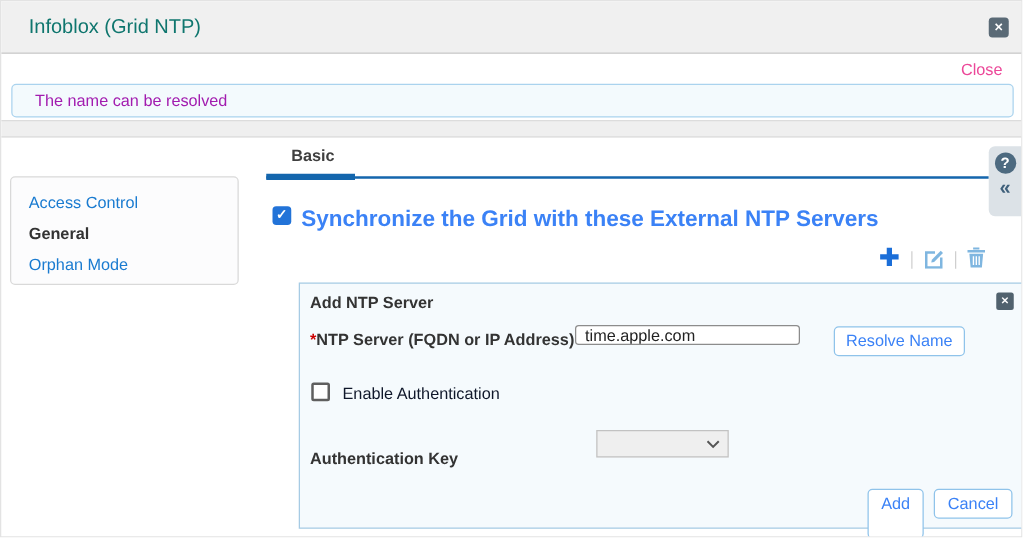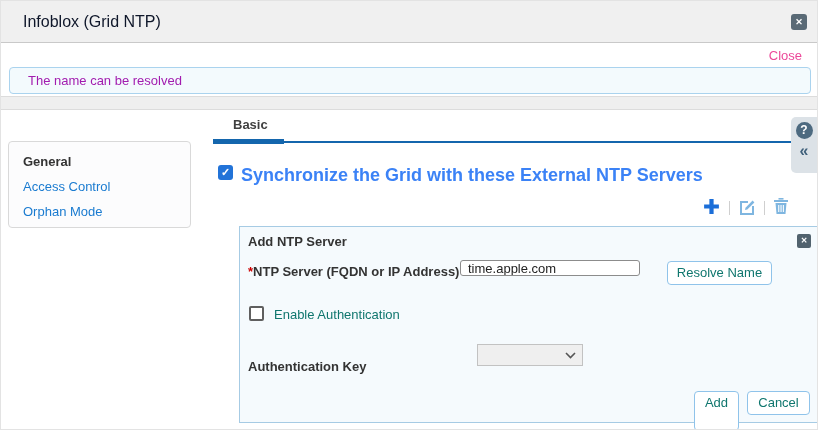--- a/index.html
+++ b/index.html
@@ -9,21 +9,21 @@
     position:relative; width:818px; height:430px; background:#fff;
     overflow:hidden; border:1px solid #e3e3e3;
   }
   
   .titlebar {
     position:absolute; left:0; top:0; width:818px; height:42px;
     background:#f0f0f0; border-bottom:1px solid #c9c9c9;
   }
   .titlebar .title {
     position:absolute; left:22px; top:0; line-height:42px;
-    font-size:16px; color:#0f172a;
+    font-size:16px; color:#0f766e;
   }
   .sq-close {
     position:absolute; width:16px; height:16px; background:#5a6a76;
     border-radius:3px; color:#fff; font-size:9px; font-weight:bold;
     text-align:center; line-height:16px; cursor:pointer;
   }
   .titlebar .sq-close { right:12px; top:13px; }
   
   .close-link {
     position:absolute; top:47px; right:15px; font-size:13px;
@@ -92,29 +92,29 @@
   .panel .sq-close { right:7px; top:7px; width:14px; height:14px; line-height:14px; font-size:8px; border-radius:2px; background:#51626e; }
   .field-label { position:absolute; font-size:13px; font-weight:bold; color:#333; }
   .req { color:#cc0000; }
   .text-input {
     position:absolute; left:220px; top:33px; width:180px; height:16px;
     border:1px solid #8c8c8c; border-radius:3px; background:#fff;
     font-family:"Liberation Sans", sans-serif; font-size:13px; color:#222; padding:0 7px;
   }
   .btn {
     position:absolute; background:#fff; border:1px solid #8fc3ea;
-    border-radius:4px; color:#0f766e; font-size:13px; text-align:center;
+    border-radius:4px; color:#3b82f6; font-size:13px; text-align:center;
     cursor:pointer; font-family:"Liberation Sans", sans-serif;
   }
   .resolve-btn { left:427px; top:34px; width:105px; height:24px; line-height:22px; }
   .cb-unchecked {
     position:absolute; left:9px; top:79px; width:15px; height:15px;
     background:#fff; border:2px solid #5f5f5f; border-radius:2px;
   }
-  .auth-label { position:absolute; left:34px; top:80px; font-size:13px; color:#0f766e; font-weight:normal; }
+  .auth-label { position:absolute; left:34px; top:80px; font-size:13px; color:#0f172a; font-weight:normal; }
   .select-box {
     position:absolute; left:237px; top:117px; width:106px; height:22px;
     background:#efefef; border:1px solid #c2c2c2; cursor:pointer;
   }
   .select-box svg { position:absolute; right:6px; top:7px; }
   .add-btn { right:79px; top:164px; width:45px; height:40px; line-height:22px; }
   .cancel-btn { right:8px; top:164px; width:63px; height:24px; line-height:22px; }
 </style>
 </head>
 <body>
@@ -135,22 +135,22 @@
   <div class="tab-label">Basic</div>
   <div class="tab-line-thin"></div>
   <div class="tab-line-thick"></div>
 
   <div class="help-rail">
     <div class="help-circle">?</div>
     <div class="collapse-glyph">«</div>
   </div>
 
   <div class="sidebar">
+    <div class="item">Access Control</div>
     <div class="item active">General</div>
-    <div class="item">Access Control</div>
     <div class="item">Orphan Mode</div>
   </div>
 
   <div class="cb-checked checkbox">✓</div>
   <div class="sync-label">Synchronize the Grid with these External NTP Servers</div>
 
   <div class="icon-toolbar">
     <span class="icon-btn">
       <svg width="19" height="19" viewBox="0 0 18 18">
           <path d="M7 2h4v5h5v4h-5v5H7v-5H2V7h5z" fill="#1b6ed8"></path>

